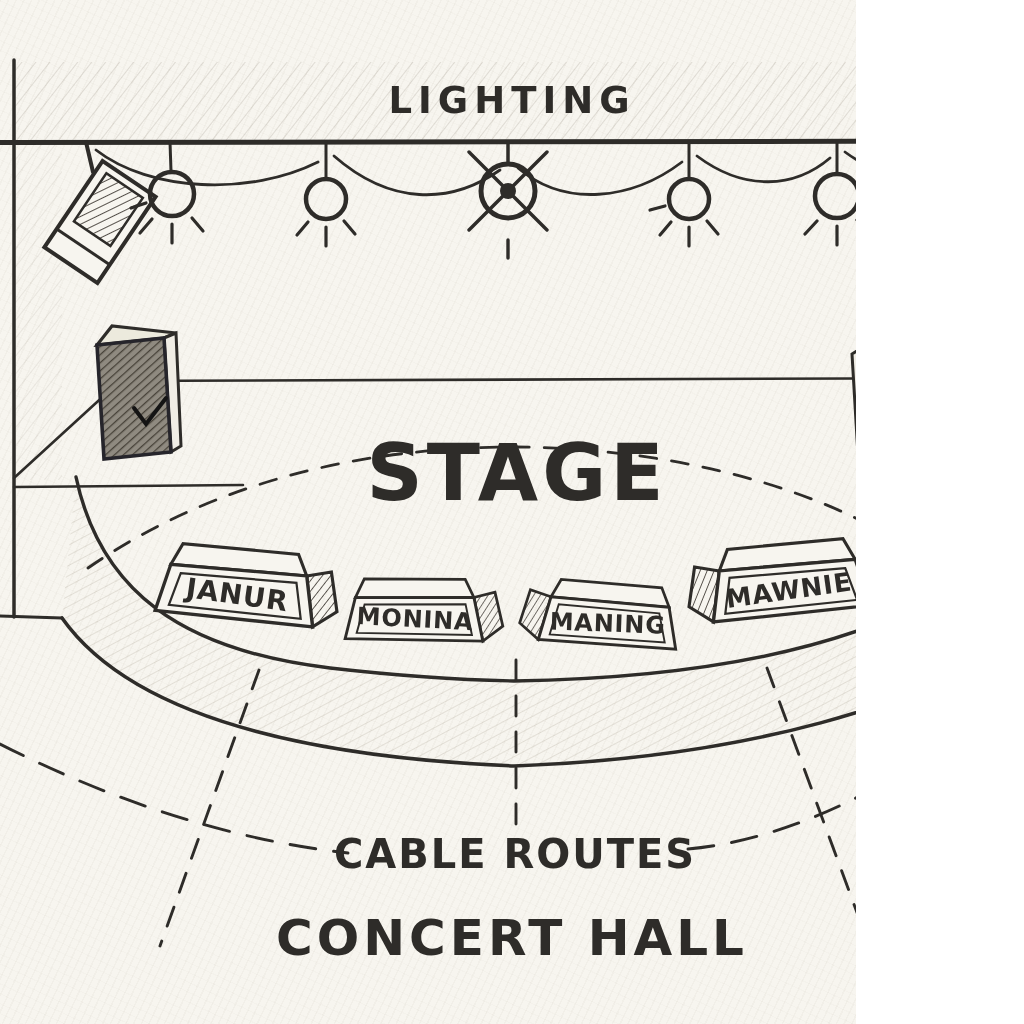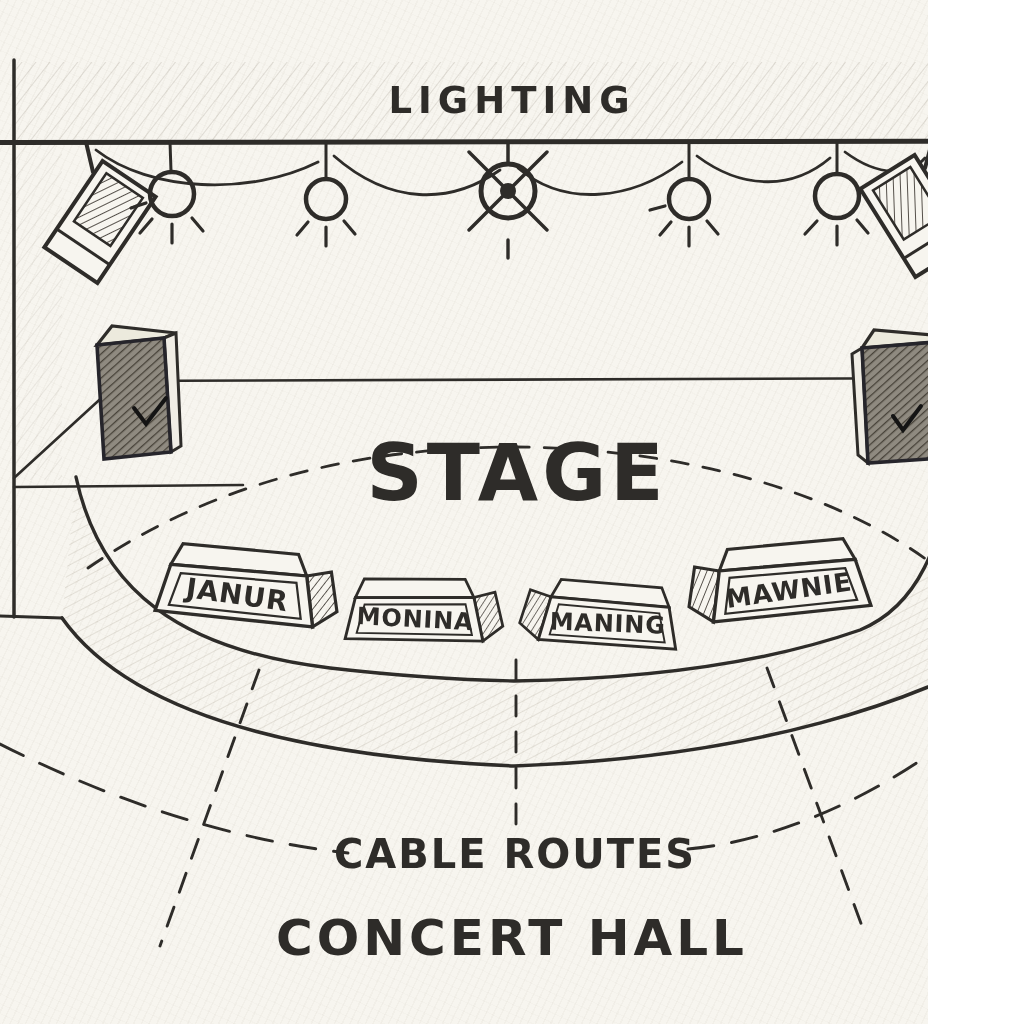--- a/index.html
+++ b/index.html
@@ -1,18 +1,18 @@
 <!DOCTYPE html>
 <html><head>
 <meta charset="utf-8">
 <style>
   html,body{margin:0;padding:0;}
   .canvas{
     position:relative;
-    width:928px;height:1024px;
+    width:856px;height:1024px;
     background-color:#f7f5ef;
     background-image:
       repeating-linear-gradient(115deg, rgba(150,140,118,0.055) 0 1.5px, transparent 1.5px 7px),
       repeating-linear-gradient(25deg, rgba(150,140,118,0.03) 0 1px, transparent 1px 9px);
     overflow:hidden;
     font-family:"DejaVu Sans","Liberation Sans",sans-serif;
   }
   svg{position:absolute;inset:0;}
   .ink{stroke:#2e2c29;fill:none;stroke-linecap:round;stroke-linejoin:round;}
   text{fill:#2e2c29;font-family:"DejaVu Sans","Liberation Sans",sans-serif;}

